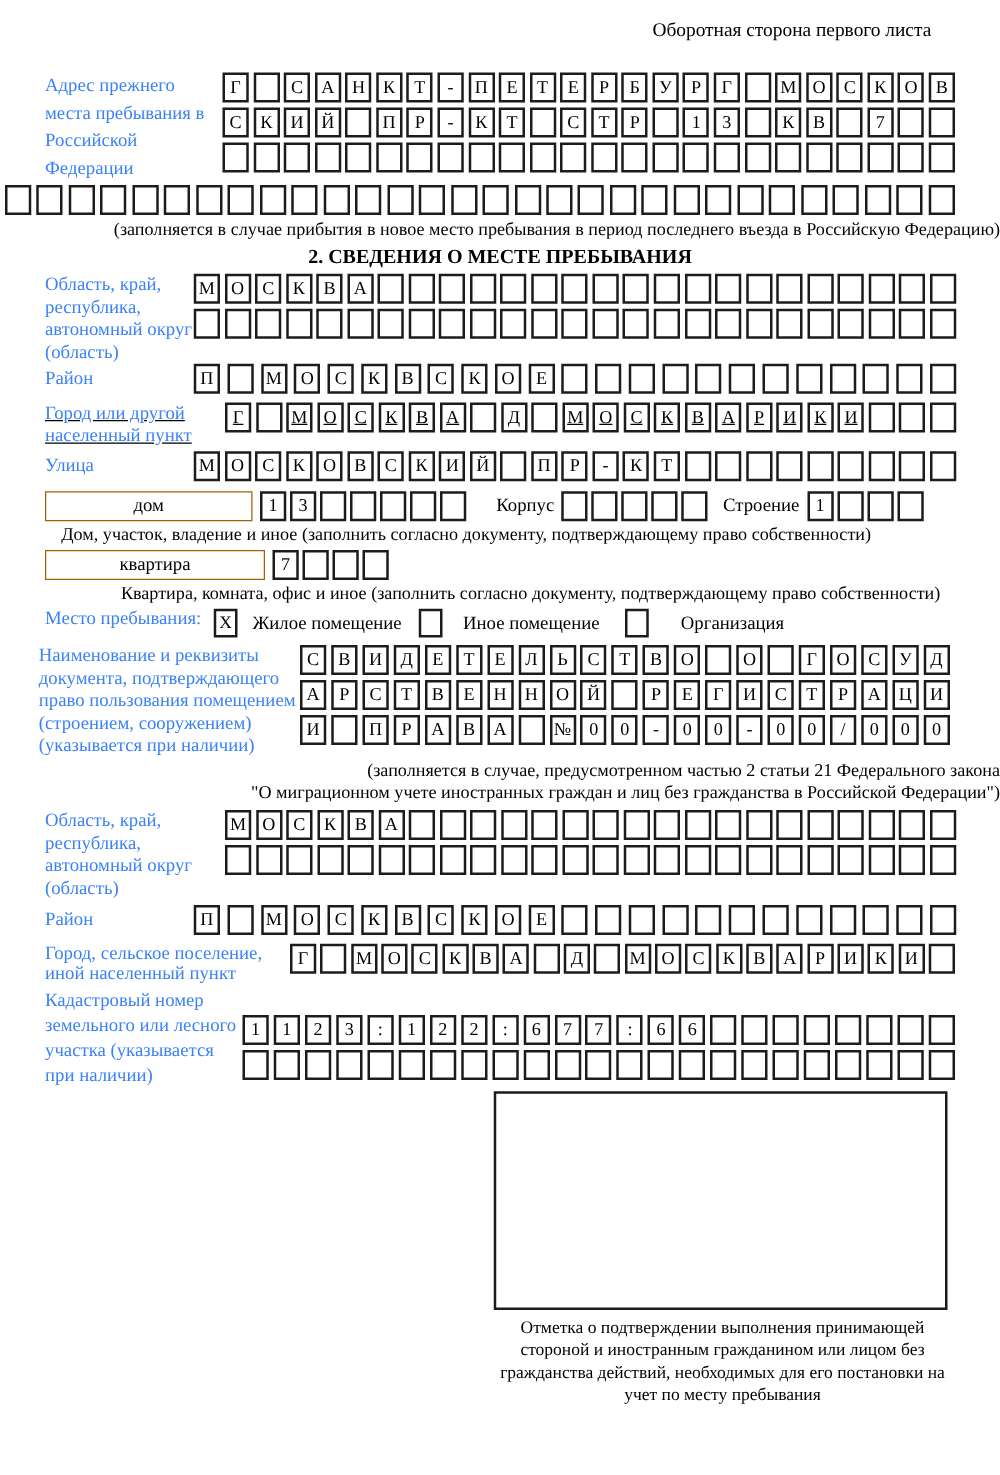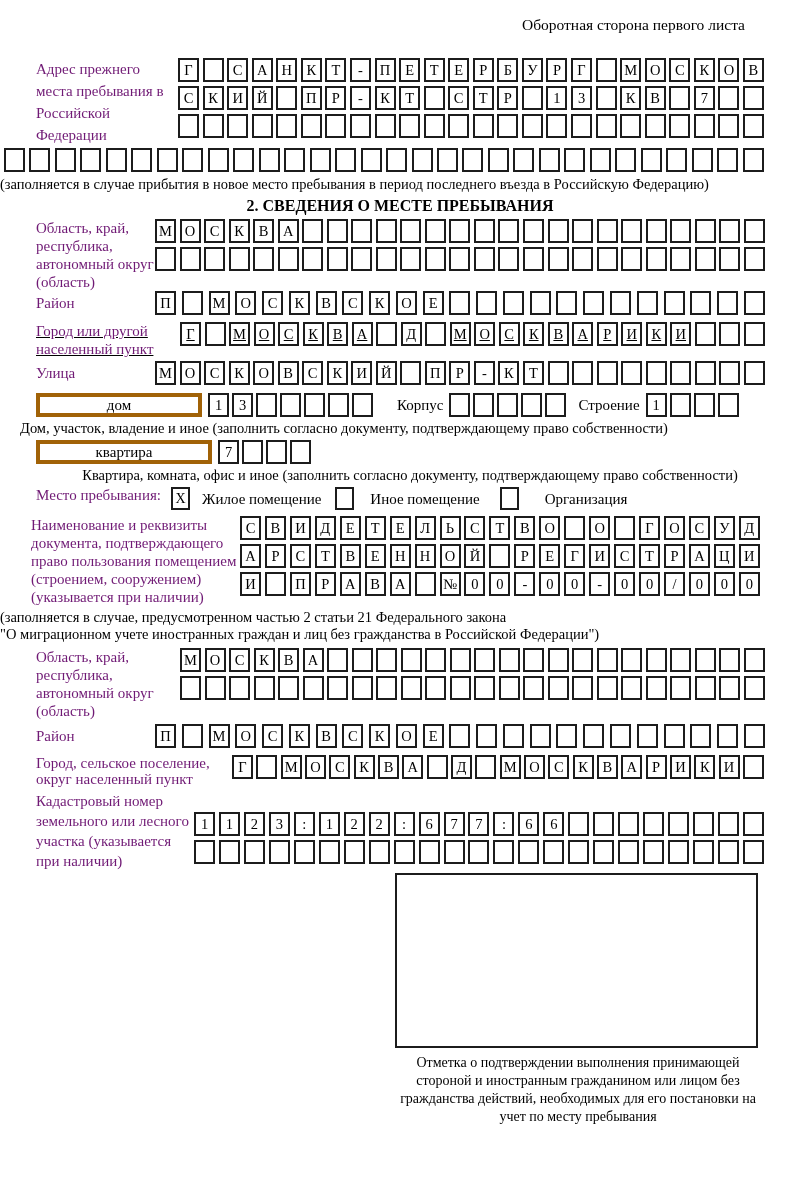--- a/index.html
+++ b/index.html
@@ -2,39 +2,39 @@
 <html><head>
 <meta charset="utf-8">
 <style>
   html,body{margin:0;padding:0;background:#fff;}
   .sheet{
     position:relative;width:800px;height:1180px;background:#fff;color:#000;
     font-family:"Liberation Serif","DejaVu Serif",serif;font-size:15px;overflow:hidden;
   }
   .hdr{margin:16px 55px 0 0;text-align:right;font-size:15.5px;line-height:18px;}
   .frow{display:flex;align-items:flex-start;padding-left:36px;}
-  .lbl{flex:none;color:#701a75;}
+  .lbl{flex:none;color:#3b82f6;}
   .col{flex:none;}
   .brow{display:flex;justify-content:space-between;margin-bottom:4px;}
   .brow.tight{justify-content:flex-start;gap:3px;margin-bottom:0;}
   .cbox{
     flex:none;width:21px;height:24px;border:2px solid #1c1c1c;box-sizing:border-box;
     display:flex;align-items:center;justify-content:center;
     font-size:14.5px;line-height:1;background:#fff;
   }
   .fieldbox{
-    flex:none;height:24px;border:4px solid #a16207;box-sizing:border-box;
+    flex:none;height:24px;border:1px solid #a16207;box-sizing:border-box;
     display:flex;align-items:center;justify-content:center;font-size:15px;background:#fff;
   }
   .chk{
     flex:none;width:19px;height:23px;border:2px solid #1c1c1c;box-sizing:border-box;
     display:flex;align-items:center;justify-content:center;font-size:14px;background:#fff;
   }
-  .cap{font-size:14.5px;text-align:left;line-height:17px;}
-  .capl{font-size:14.5px;padding-left:20px;line-height:17px;}
+  .cap{font-size:14.5px;text-align:right;line-height:17px;}
+  .capl{font-size:14.5px;padding-left:49px;line-height:17px;}
   .title{font-weight:bold;font-size:16px;text-align:center;line-height:19px;}
   .inline-lbl{font-size:15px;line-height:24px;flex:none;}
   .stamp-box{margin-left:395px;width:363px;height:175px;border:2px solid #1c1c1c;box-sizing:border-box;background:#fff;}
   .stamp-cap{margin-left:392px;width:372px;text-align:center;font-size:14px;line-height:18px;margin-top:6px;}
   
   .w586{width:586px}.w610{width:610px}.w585{width:585px}.w760{width:760px}
   .w520{width:520px}.w532{width:532px}.w570{width:570px}
 </style>
 </head>
 <body>
@@ -521,21 +521,21 @@
         <div class="cbox"></div>
         <div class="cbox"></div>
         <div class="cbox"></div>
         <div class="cbox"></div>
         <div class="cbox"></div>
         <div class="cbox"></div>
       </div>
   </div>
 
   <div class="frow" style="margin-top:3px;">
-    <div class="lbl" style="width:196px;line-height:16px;">Город, сельское поселение, округ населенный пункт</div>
+    <div class="lbl" style="width:196px;line-height:16px;">Город, сельское поселение, иной населенный пункт</div>
     <div class="brow w532">
         <div class="cbox">Г</div>
         <div class="cbox"></div>
         <div class="cbox">М</div>
         <div class="cbox">О</div>
         <div class="cbox">С</div>
         <div class="cbox">К</div>
         <div class="cbox">В</div>
         <div class="cbox">А</div>
         <div class="cbox"></div>

